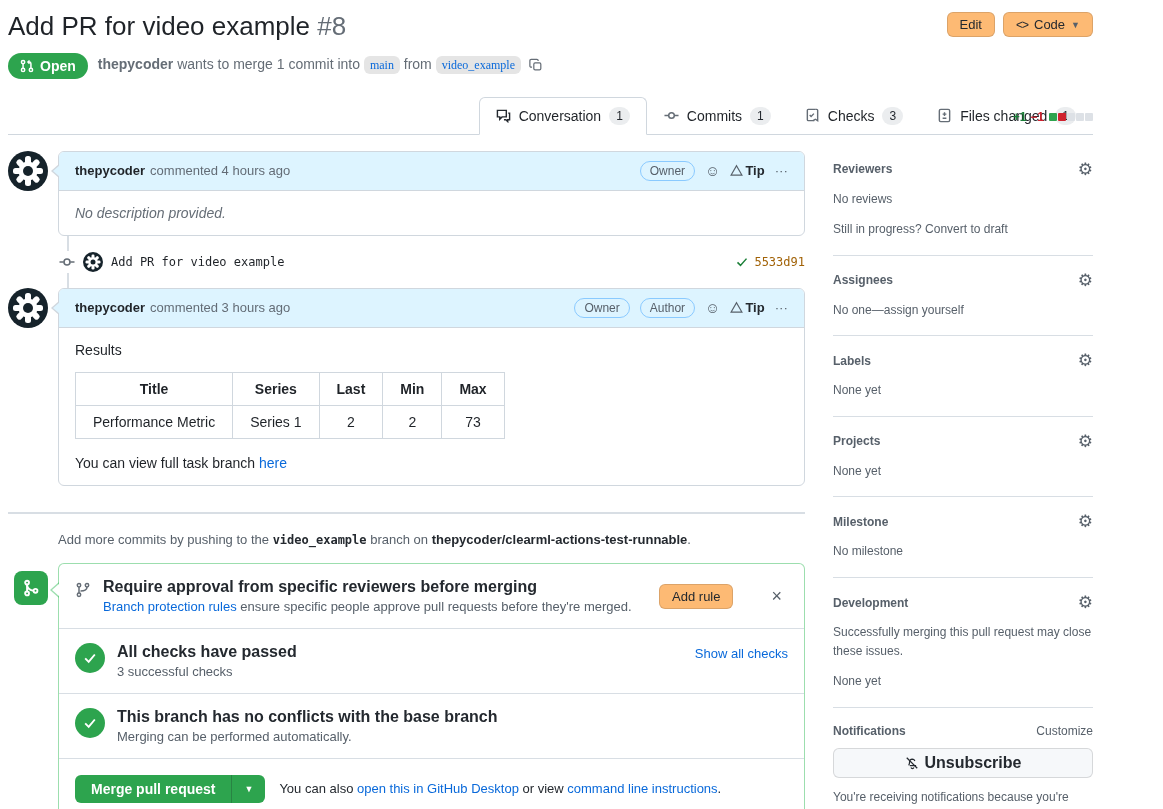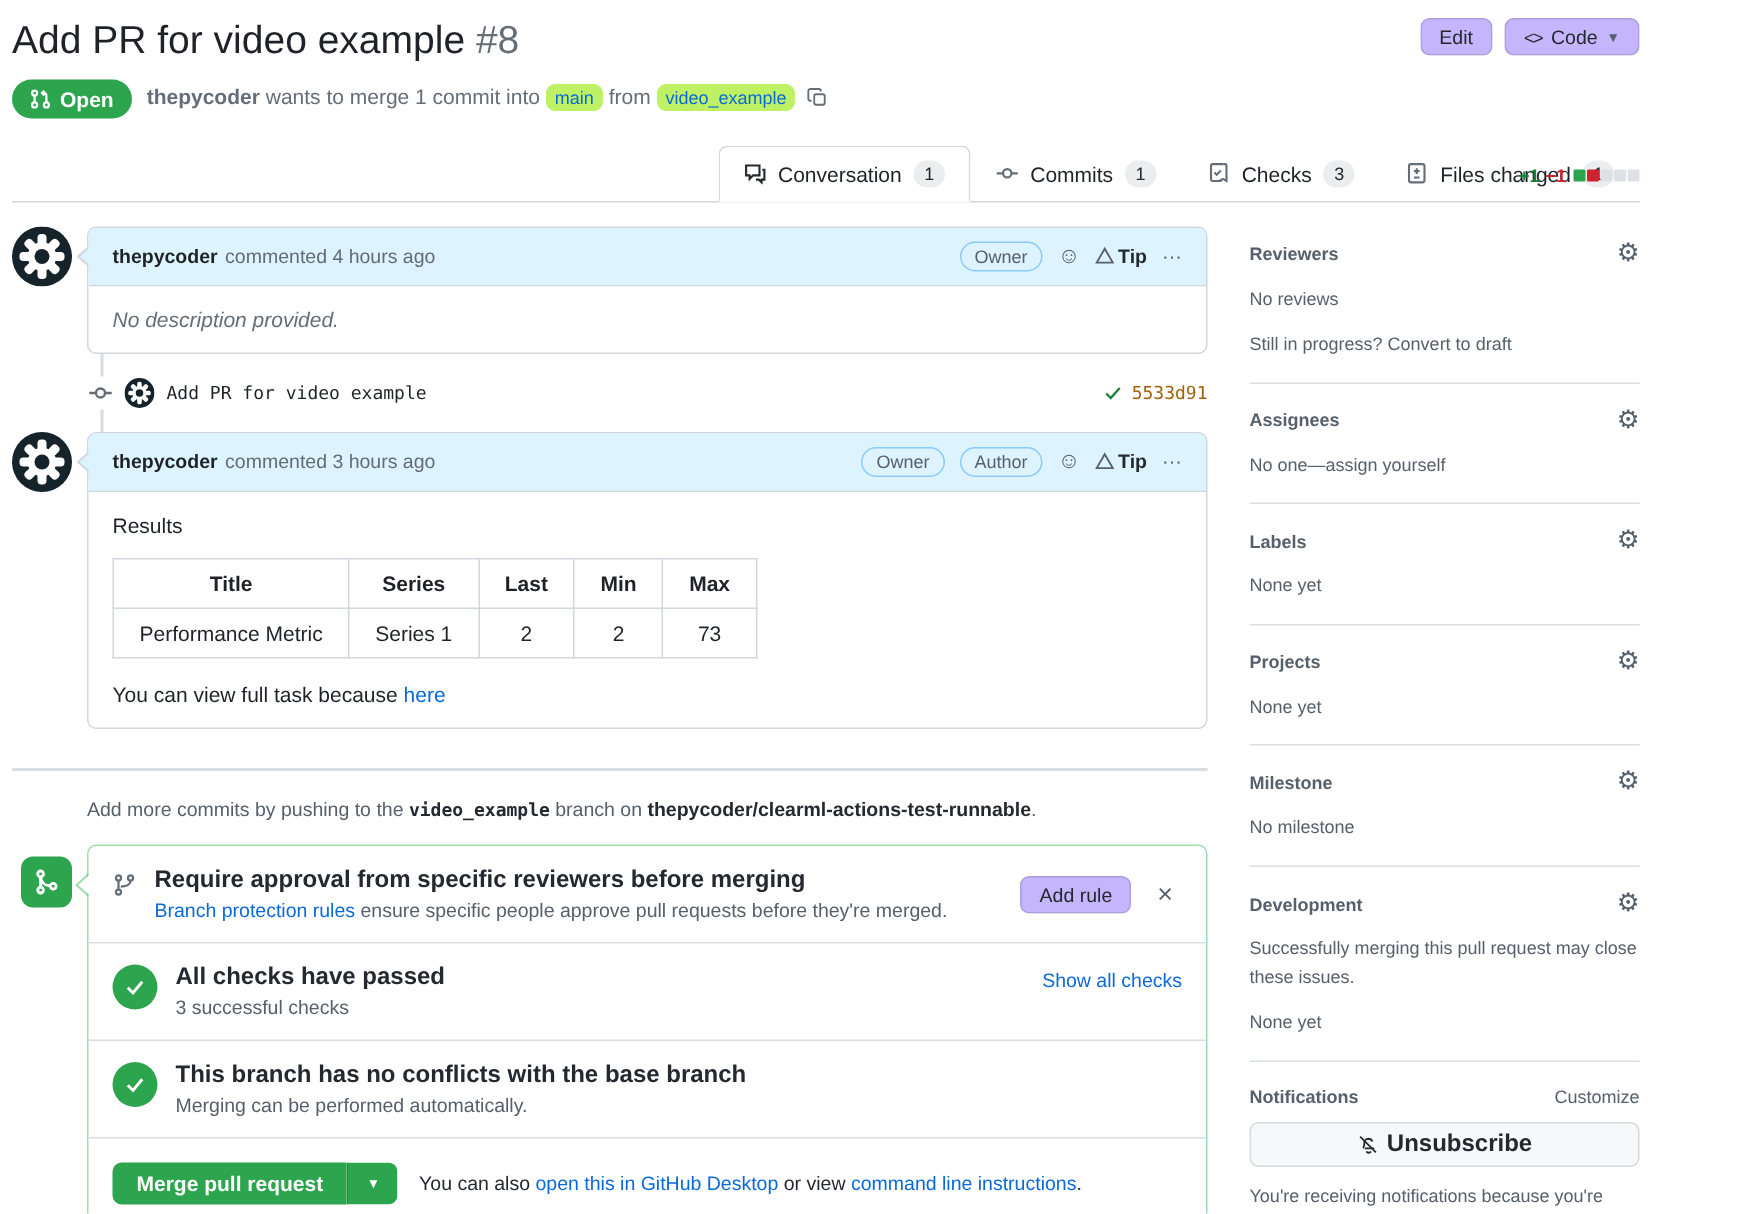--- a/index.html
+++ b/index.html
@@ -9,38 +9,38 @@
     font-family: "Liberation Sans", sans-serif; font-size: 14px;
   }
   .container { padding: 10px 70px 0 8px; }
 
   
   .pr-header { position: relative; }
   .pr-title { font-size: 26px; font-weight: 400; margin: 0 0 10px; line-height: 1.25; }
   .pr-number { color: #656d76; font-weight: 300; }
   .header-buttons { position: absolute; top: 2px; right: 0; display: flex; gap: 8px; }
   .btn {
-    background: #c4b5fd; border: 1px solid rgba(31,35,40,0.15); border-radius: 6px;
+    background: #fdba74; border: 1px solid rgba(31,35,40,0.15); border-radius: 6px;
     padding: 4px 12px; font-size: 13px; font-weight: 500; color: #24292f;
     display: inline-flex; align-items: center; gap: 6px; cursor: pointer;
     font-family: "Liberation Sans", sans-serif;
   }
   .code-glyph { font-size: 12px; color: #24292f; letter-spacing: -1px; }
   .caret-down { font-size: 9px; color: #57606a; }
 
   .meta-row { display: flex; align-items: center; gap: 10px; margin-bottom: 18px; }
   .open-badge {
     background: #2da44e; color: #fff; border-radius: 999px; padding: 5px 12px;
     font-weight: 600; font-size: 14px; display: inline-flex; align-items: center; gap: 6px;
   }
   .merge-summary { color: #656d76; font-size: 14px; }
   .merge-summary .author { font-weight: 700; color: #656d76; }
   .branch-label {
-    font-family: Liberation Sans, sans-serif; font-size: 12px;
-    color: #0969da; background: #bef264; border-radius: 6px; padding: 2px 6px;
+    font-family: Liberation Serif, serif; font-size: 12px;
+    color: #0969da; background: #e5e5e5; border-radius: 6px; padding: 2px 6px;
   }
   .copy-icon { color: #656d76; margin-left: 4px; vertical-align: -3px; cursor: pointer; }
 
   
   .tab-nav { position: relative; display: flex; border-bottom: 1px solid #d0d7de; margin-bottom: 16px; padding-left: 0; justify-content: flex-end; }
   .tab {
     display: inline-flex; align-items: center; gap: 8px; padding: 9px 16px;
     font-size: 14px; color: #1f2328; cursor: pointer; border: 1px solid transparent;
     margin-bottom: -1px; border-radius: 6px 6px 0 0; white-space: nowrap;
   }
@@ -119,21 +119,21 @@
   .merge-box::before { content: ""; position: absolute; left: -9px; top: 18px;
     border-top: 8px solid transparent; border-bottom: 8px solid transparent; border-right: 9px solid rgba(74,194,107,0.55); }
   .merge-box::after { content: ""; position: absolute; left: -7px; top: 19px;
     border-top: 7px solid transparent; border-bottom: 7px solid transparent; border-right: 8px solid #fff; }
   .mb-section { display: flex; padding: 14px 16px; gap: 12px; align-items: flex-start; }
   .mb-section + .mb-section { border-top: 1px solid #d8dee4; }
   .rule-icon { color: #656d76; margin-top: 4px; }
   .mb-content { flex: 1; }
   .mb-title { font-size: 16px; font-weight: 700; color: #24292f; margin-bottom: 3px; }
   .mb-sub { font-size: 13px; color: #57606a; }
-  .rule-actions { display: flex; align-items: center; gap: 11px; margin-top: 6px; }
+  .rule-actions { display: flex; align-items: center; gap: 32px; margin-top: 6px; }
   .close-x { font-size: 18px; color: #57606a; cursor: pointer; line-height: 1; background: none; border: none; }
   .check-circle {
     width: 30px; height: 30px; border-radius: 50%; background: #2da44e; color: #fff;
     display: flex; align-items: center; justify-content: center; flex: none;
   }
   .mb-link { font-size: 13px; margin-top: 3px; }
   .mb-footer { display: flex; align-items: center; padding: 16px; border-top: 1px solid #d8dee4; }
   .merge-btn-group { display: inline-flex; }
   .merge-btn {
     background: #2da44e; color: #fff; font-weight: 700; font-size: 14px; border: none;
@@ -405,21 +405,21 @@
                 <tr>
                   <td>Performance Metric</td>
                   <td>Series 1</td>
                   <td>2</td>
                   <td>2</td>
                   <td>73</td>
                 </tr>
               </tbody>
             </table>
             <div>
-              <span>You can view full task because</span>
+              <span>You can view full task branch</span>
               <a class="link">here</a>
             </div>
           </div>
         </div>
       </div>
 
       <hr class="section-divider">
 
       <div class="push-note">
         <span>Add more commits by pushing to the</span>

